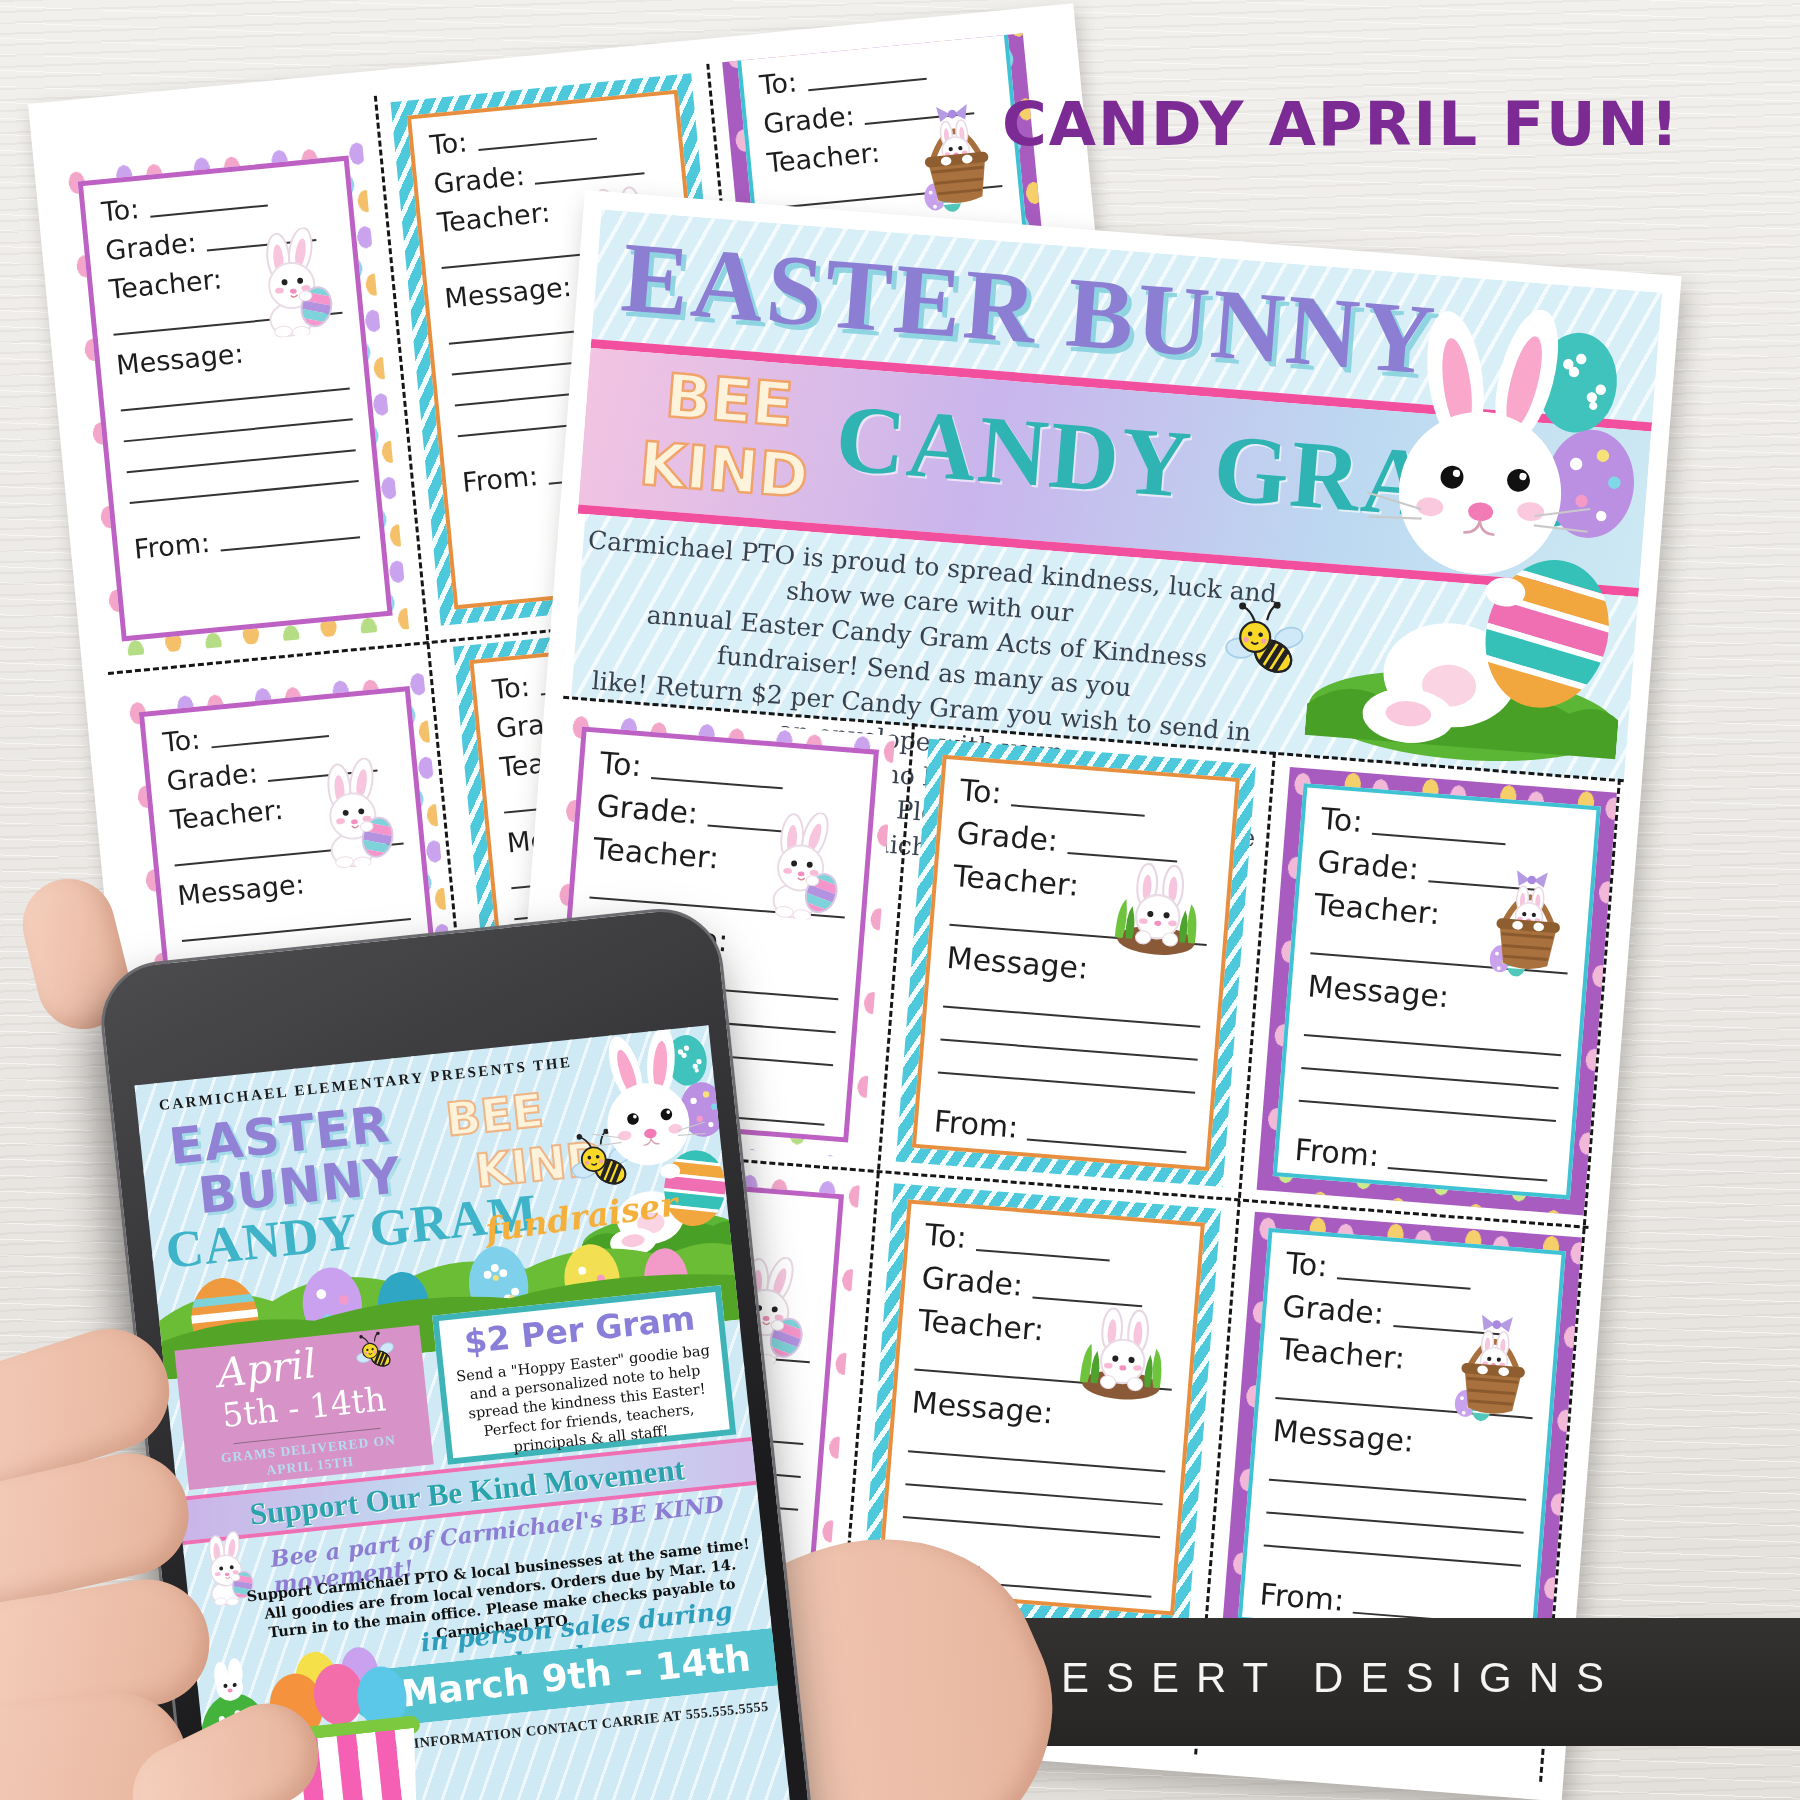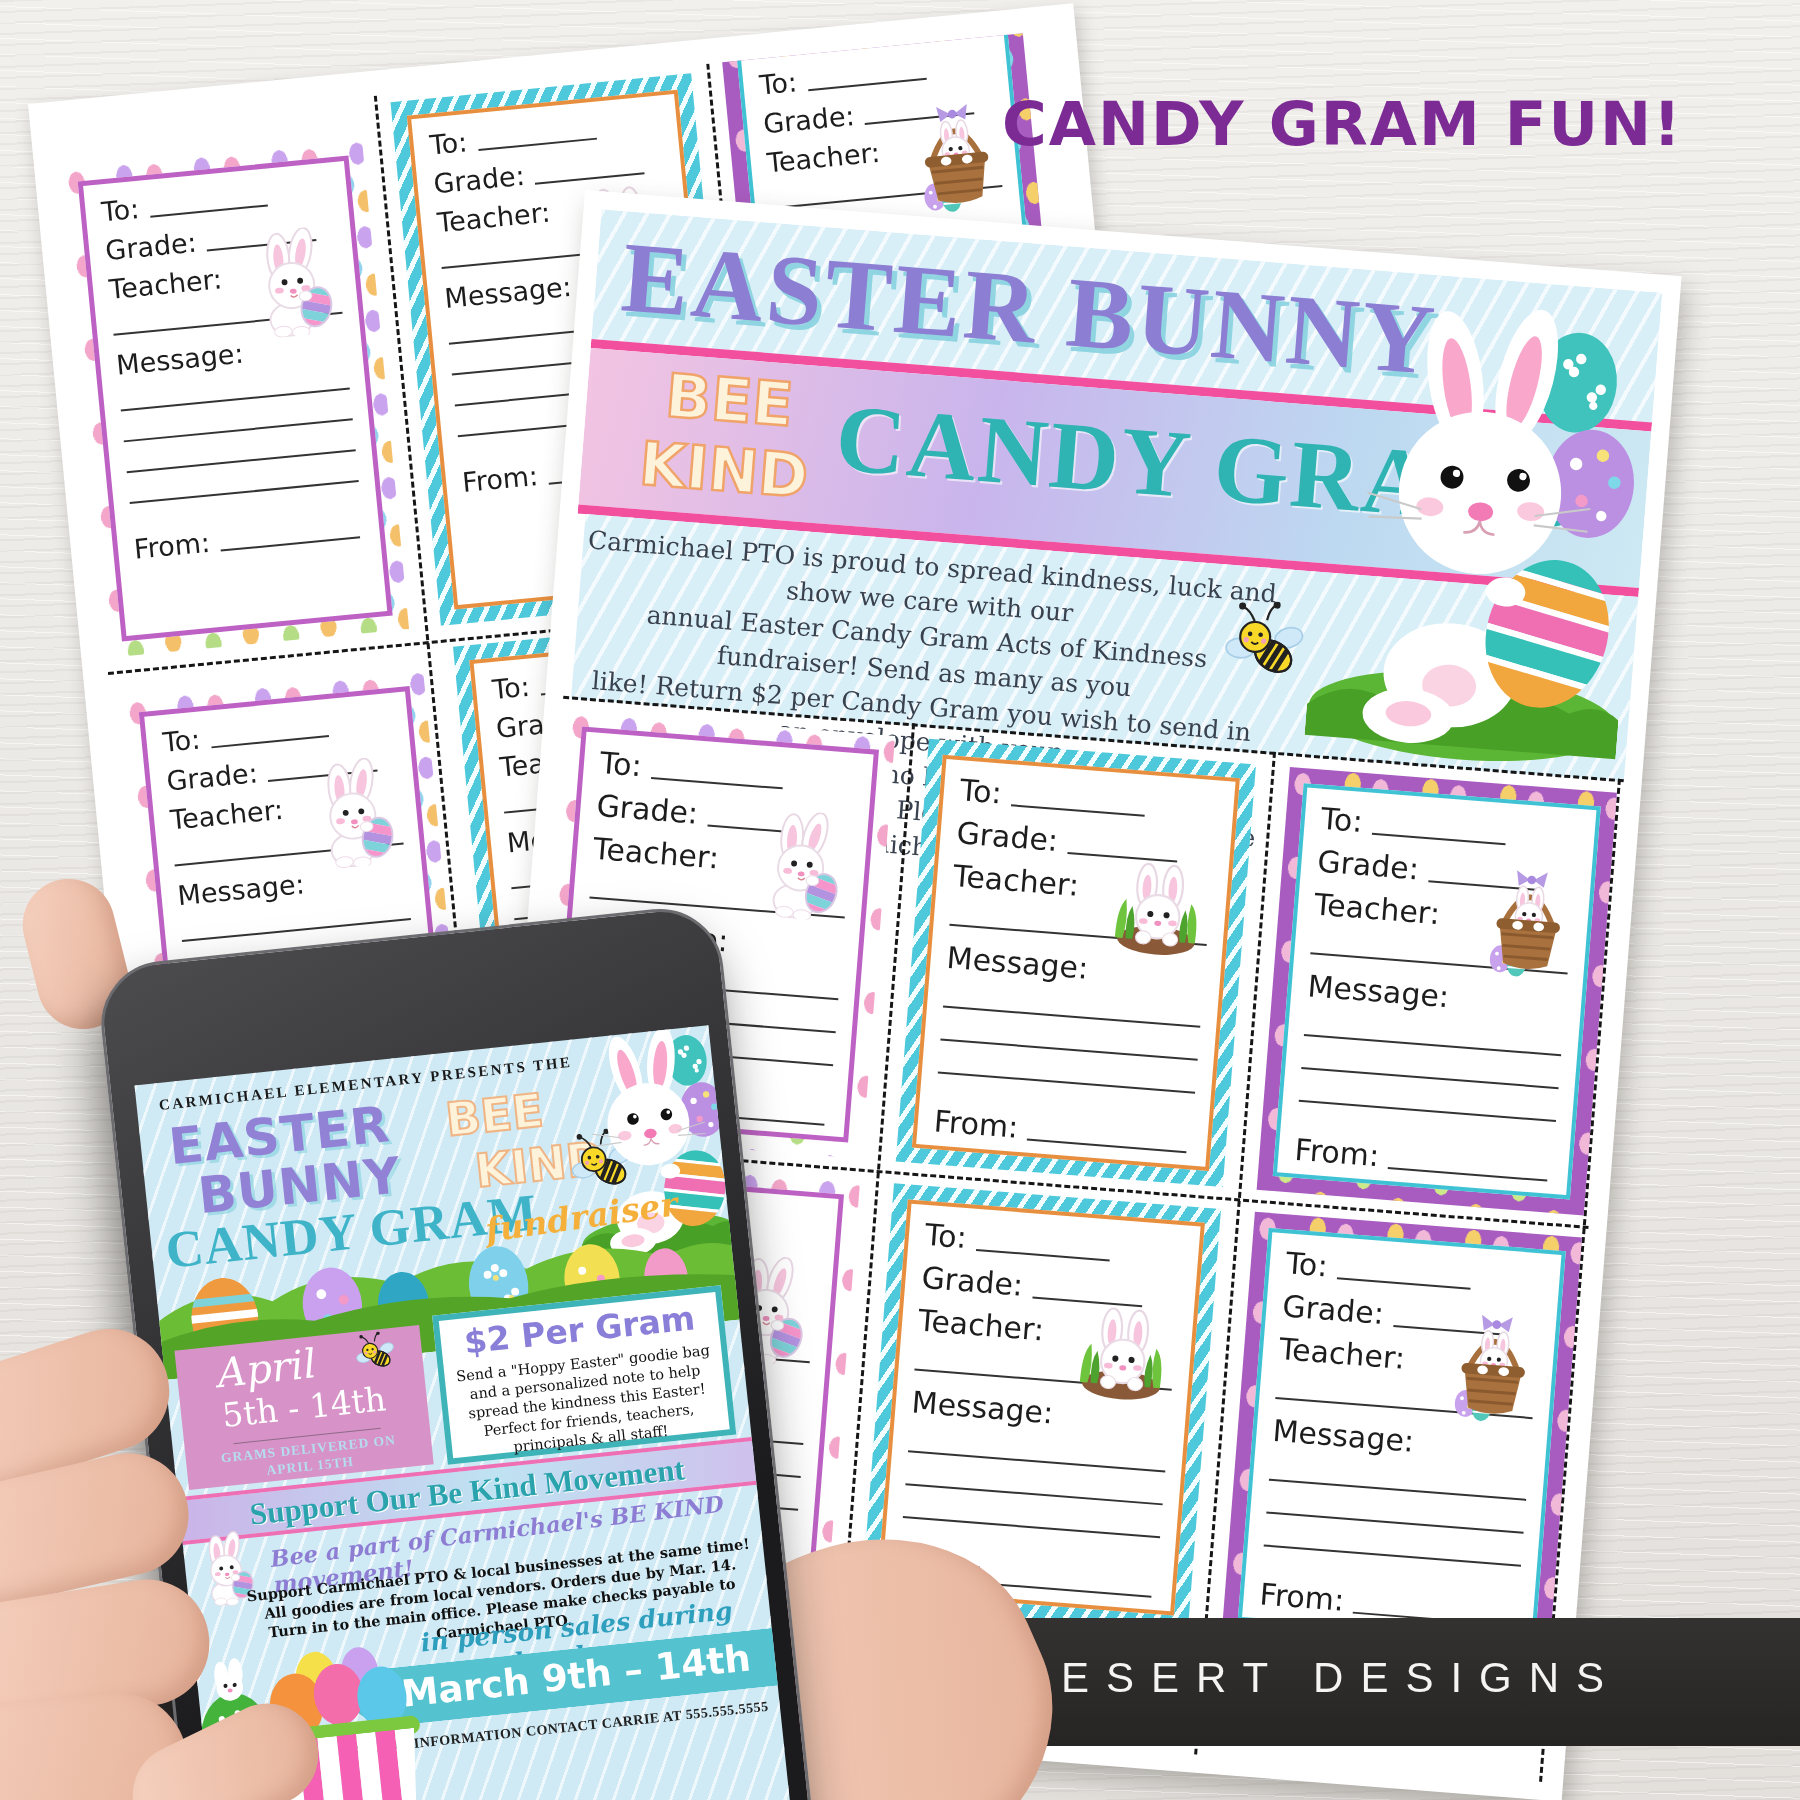--- a/index.html
+++ b/index.html
@@ -749,21 +749,21 @@
             <i class="ln"></i>
           </div>
         <svg class="mascot">
             <use href="#sym-bunny-basket"></use>
           </svg>
       </div>
     </div>
   </div>
 </div>
 
-<div class="abs fun-badge">CANDY GRAM FUN!</div>
+<div class="abs fun-badge">CANDY APRIL FUN!</div>
 <div class="abs brand-bar">
   <span>SIMPLE DESERT DESIGNS</span>
 </div>
 
 <div class="abs skin finger-top"></div>
 <div class="abs skin palm"></div>
 
 <div class="abs phone">
   <div class="screen">
     <div class="abs p-presents">CARMICHAEL ELEMENTARY PRESENTS THE</div>

